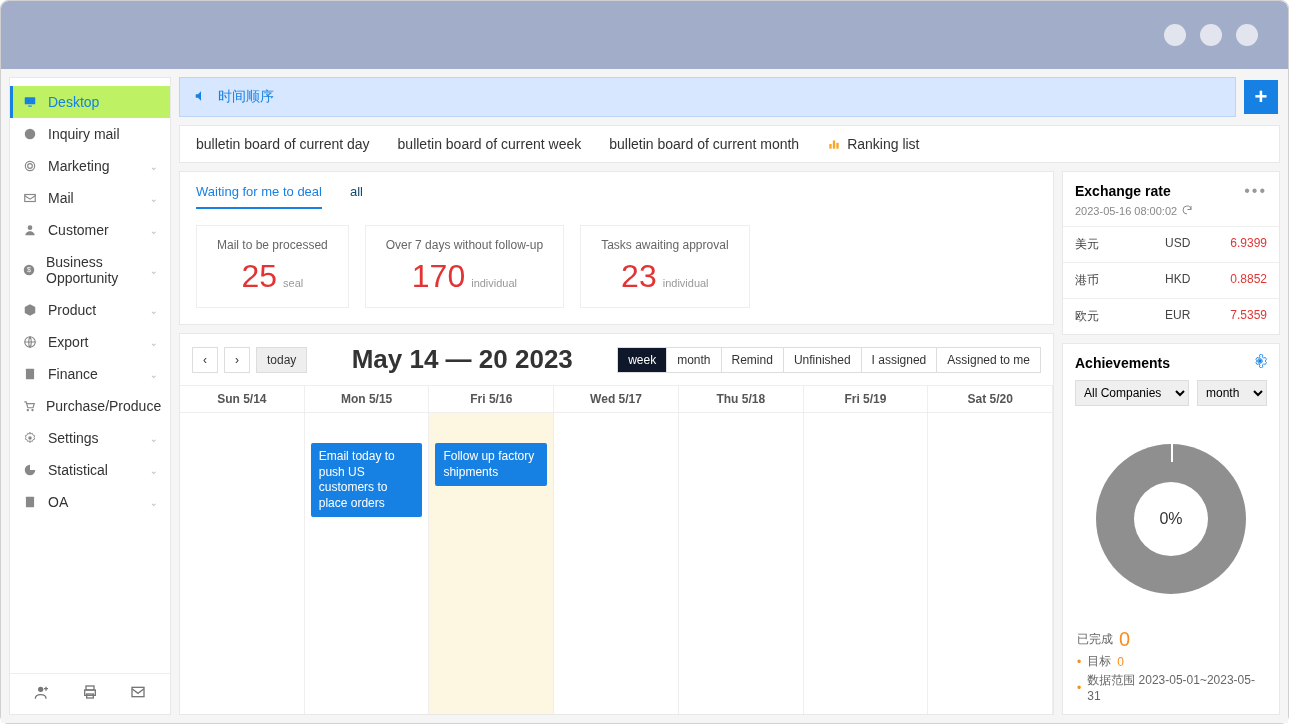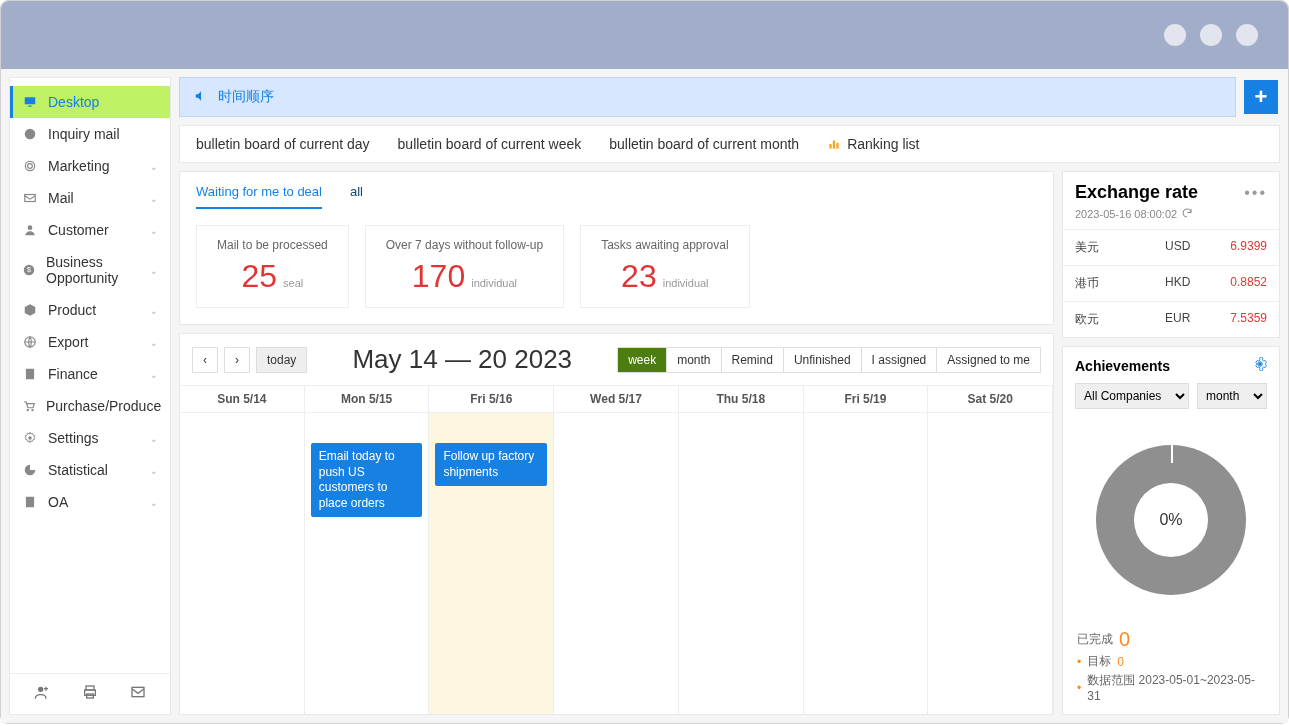--- a/index.html
+++ b/index.html
@@ -33,34 +33,34 @@
 .task-cards{display:flex;gap:16px;padding:16px}
 .task-card{border:1px solid #eee;padding:12px 20px;min-width:130px}
 .task-card .title{font-size:12px;color:#666;margin-bottom:6px}
 .task-card .val{display:flex;align-items:baseline;justify-content:center;gap:6px}
 .task-card .num{font-size:32px;color:#e13535;font-weight:300}
 .task-card .unit{font-size:11px;color:#999}
 .calendar{flex:1;display:flex;flex-direction:column}
 .cal-toolbar{display:flex;align-items:center;padding:10px 12px;gap:6px}
 .btn{border:1px solid #ddd;background:#fff;padding:5px 10px;font-size:12px;color:#333;cursor:pointer}
 .btn.today{background:#eee}
-.cal-title{flex:1;text-align:center;font-size:26px;color:#333;font-weight:400}
+.cal-title{flex:1;text-align:center;font-size:26px;color:#333;font-weight:700}
 .seg{display:flex;border:1px solid #ddd}
 .seg .btn{border:none;border-left:1px solid #ddd}
 .seg .btn:first-child{border-left:none}
-.seg .btn.active{background:#4d7c0f;color:#fff}
+.seg .btn.active{background:#0f172a;color:#fff}
 .cal-table{flex:1;display:flex;flex-direction:column;border-top:1px solid #eee}
 .cal-head{display:flex}
 .cal-head .day{flex:1;text-align:center;font-size:12px;font-weight:600;color:#555;padding:6px 0;border-right:1px solid #eee;border-bottom:1px solid #eee}
 .cal-body{flex:1;display:flex}
 .cal-col{flex:1;border-right:1px solid #eee;padding:30px 6px 6px 6px}
 .cal-col.today{background:#fdf6e0}
 .event{background:#1780e3;color:#fff;font-size:12px;padding:6px 8px;border-radius:2px;line-height:1.3}
 .exchange .hdr{display:flex;justify-content:space-between;align-items:center;padding:10px 12px 4px 12px}
-.exchange .hdr h3{font-size:18px}
+.exchange .hdr h3{font-size:14px}
 .exchange .ts{font-size:11px;color:#888;padding:0 12px 8px 12px;display:flex;align-items:center;gap:4px}
 .ex-table{font-size:12px}
 .ex-row{display:flex;padding:9px 12px;border-top:1px solid #eee}
 .ex-row span:nth-child(1){width:50px;color:#444}
 .ex-row span:nth-child(2){flex:1;text-align:center;color:#444}
 .ex-row span:nth-child(3){color:#e13535;font-weight:400}
 .achieve{flex:1;display:flex;flex-direction:column}
 .achieve .hdr{display:flex;justify-content:space-between;align-items:center;padding:10px 12px 8px 12px}
 .achieve .hdr h3{font-size:14px}
 .achieve .gear{color:#1780e3;cursor:pointer}

